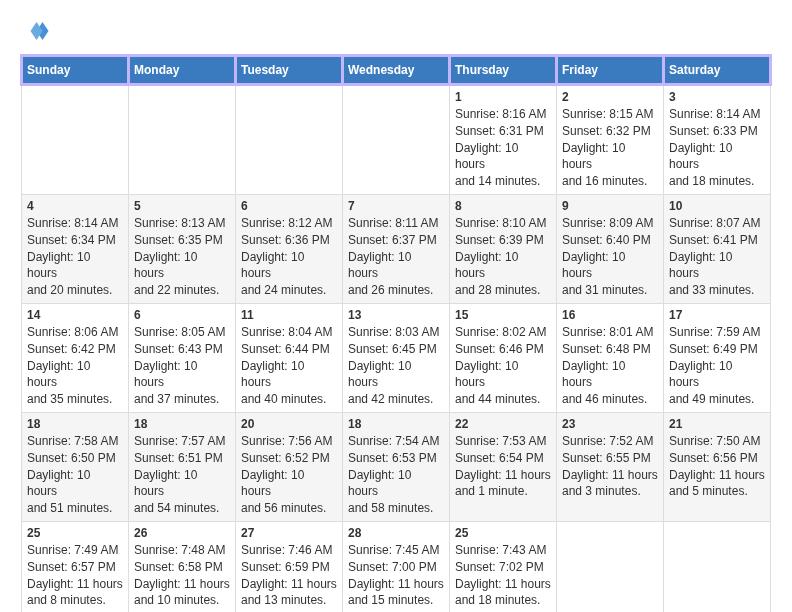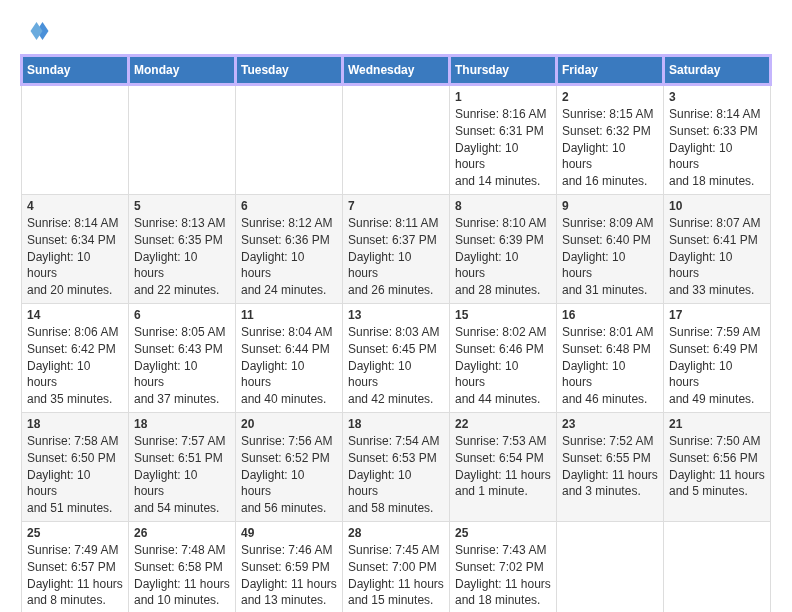--- a/index.html
+++ b/index.html
@@ -233,21 +233,21 @@
       <tr>
         <td>
           <span class="day-number">25</span>
           <div class="day-info">Sunrise: 7:49 AM<br>Sunset: 6:57 PM<br>Daylight: 11 hours<br>and 8 minutes.</div>
         </td>
         <td>
           <span class="day-number">26</span>
           <div class="day-info">Sunrise: 7:48 AM<br>Sunset: 6:58 PM<br>Daylight: 11 hours<br>and 10 minutes.</div>
         </td>
         <td>
-          <span class="day-number">49</span>
+          <span class="day-number">27</span>
           <div class="day-info">Sunrise: 7:46 AM<br>Sunset: 6:59 PM<br>Daylight: 11 hours<br>and 13 minutes.</div>
         </td>
         <td>
           <span class="day-number">28</span>
           <div class="day-info">Sunrise: 7:45 AM<br>Sunset: 7:00 PM<br>Daylight: 11 hours<br>and 15 minutes.</div>
         </td>
         <td>
           <span class="day-number">25</span>
           <div class="day-info">Sunrise: 7:43 AM<br>Sunset: 7:02 PM<br>Daylight: 11 hours<br>and 18 minutes.</div>
         </td>

